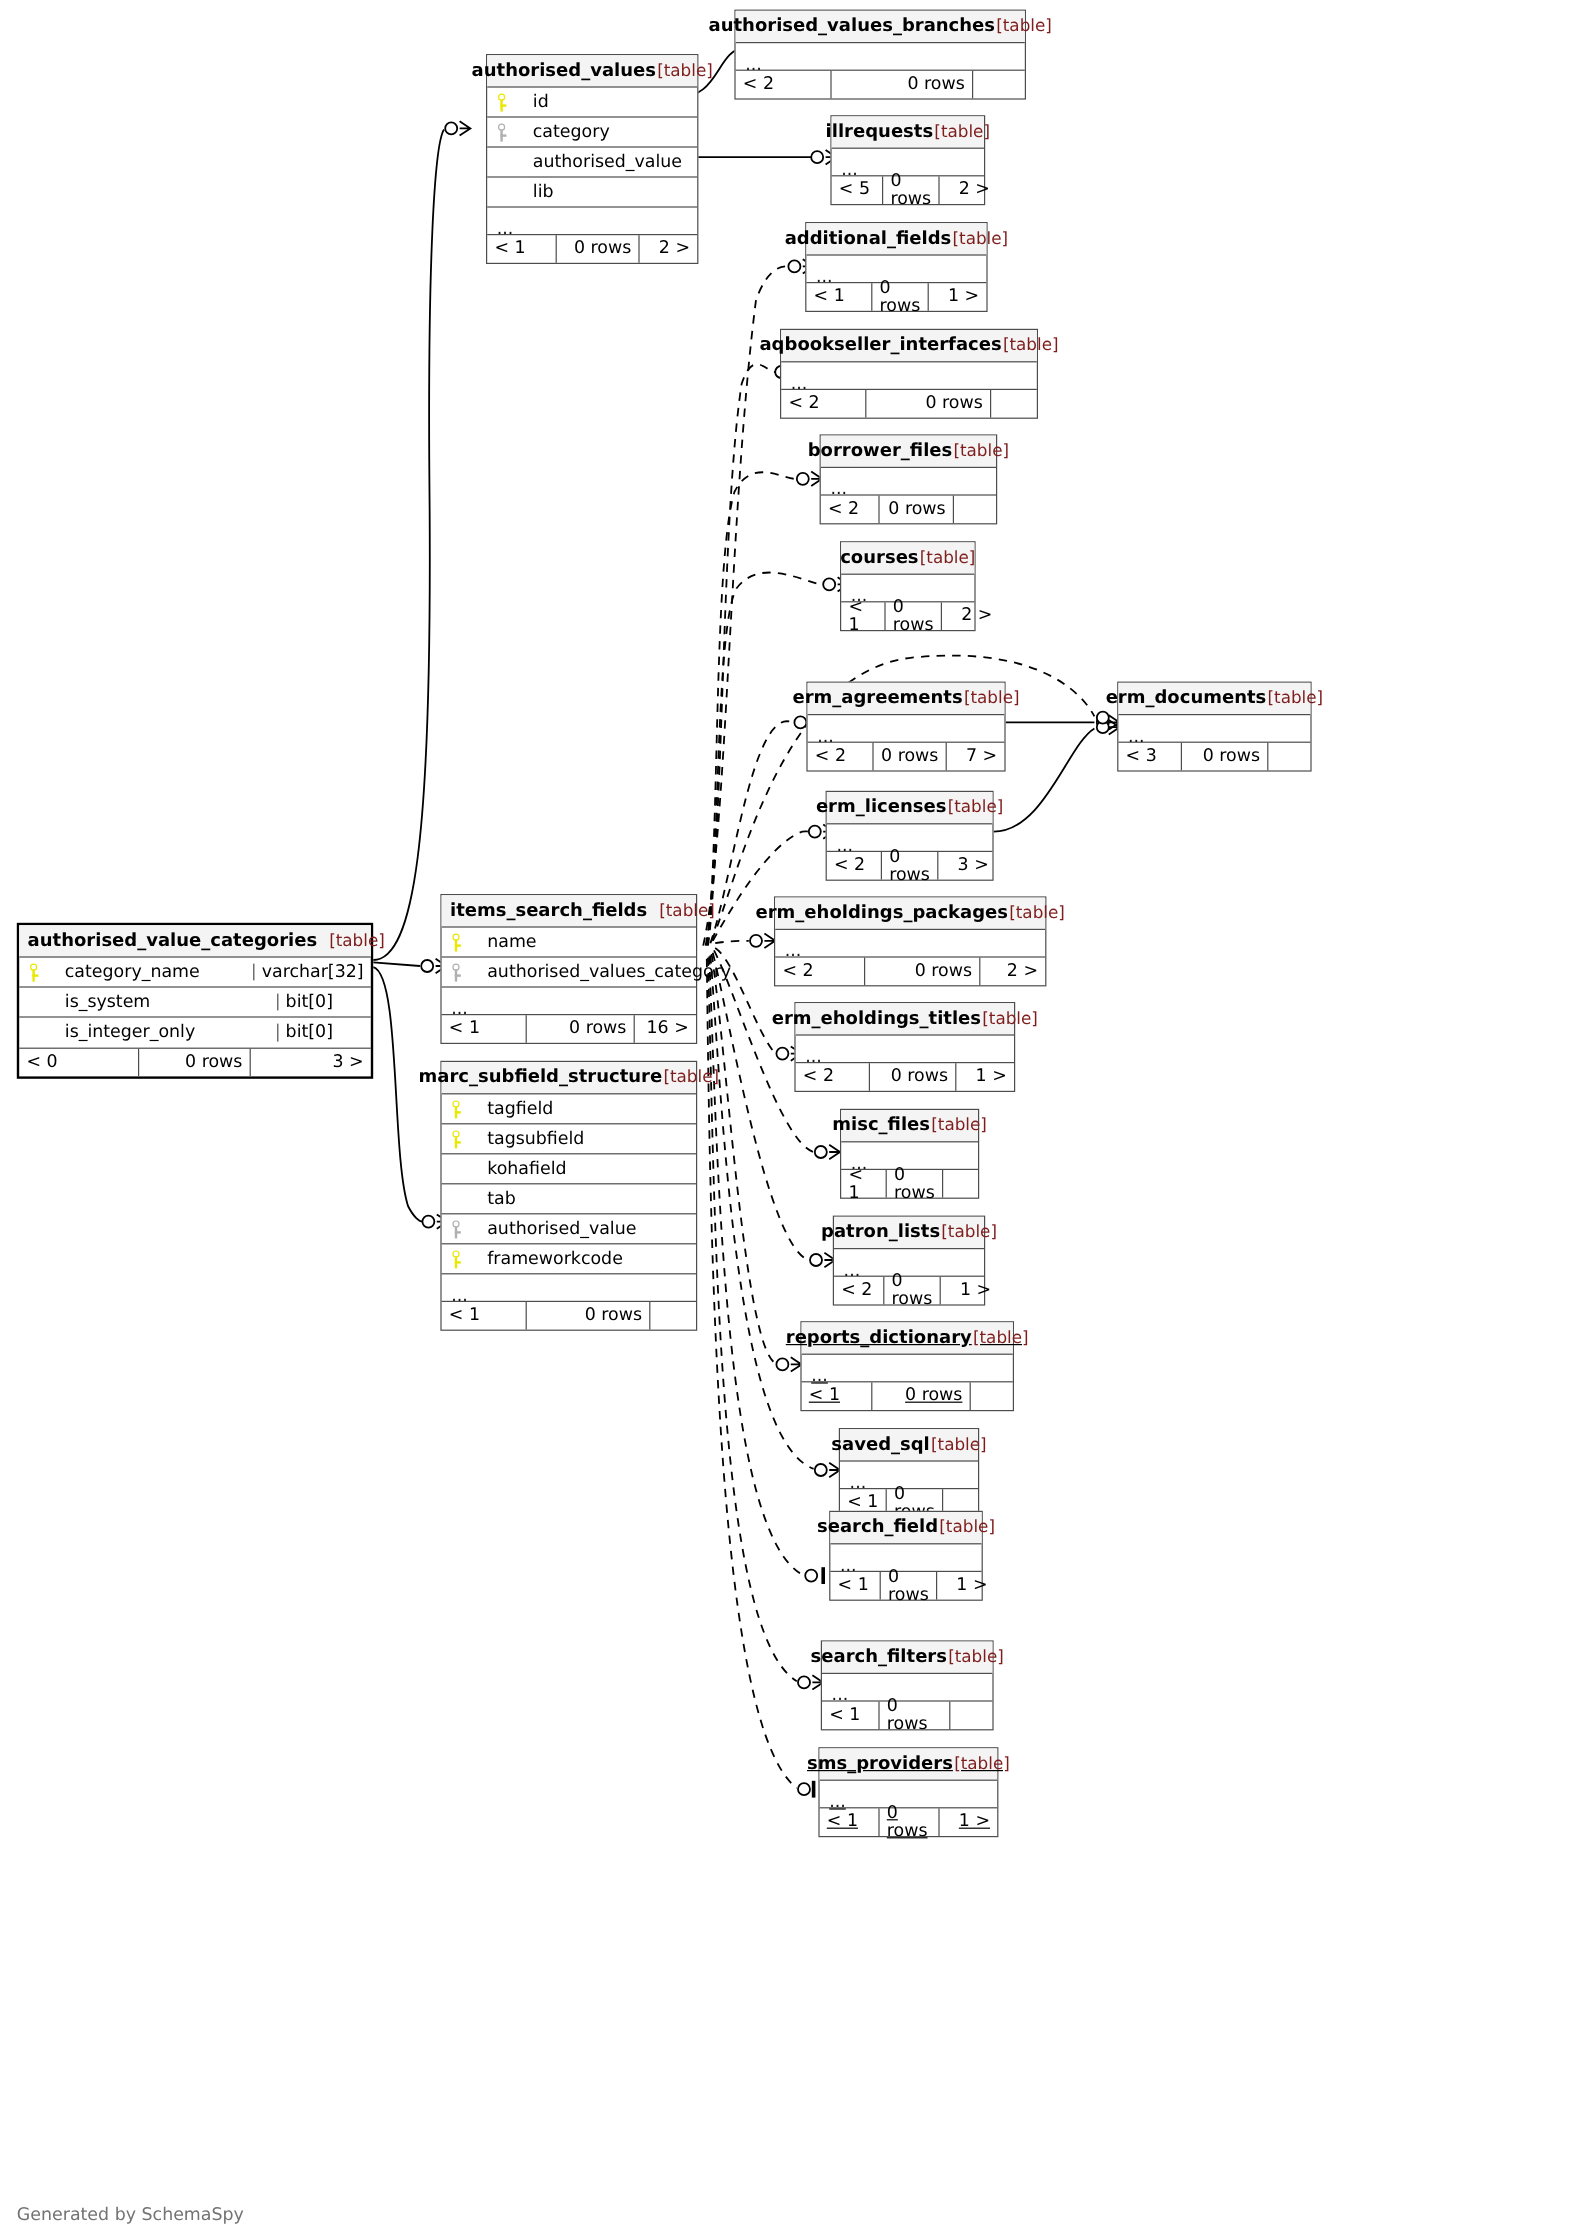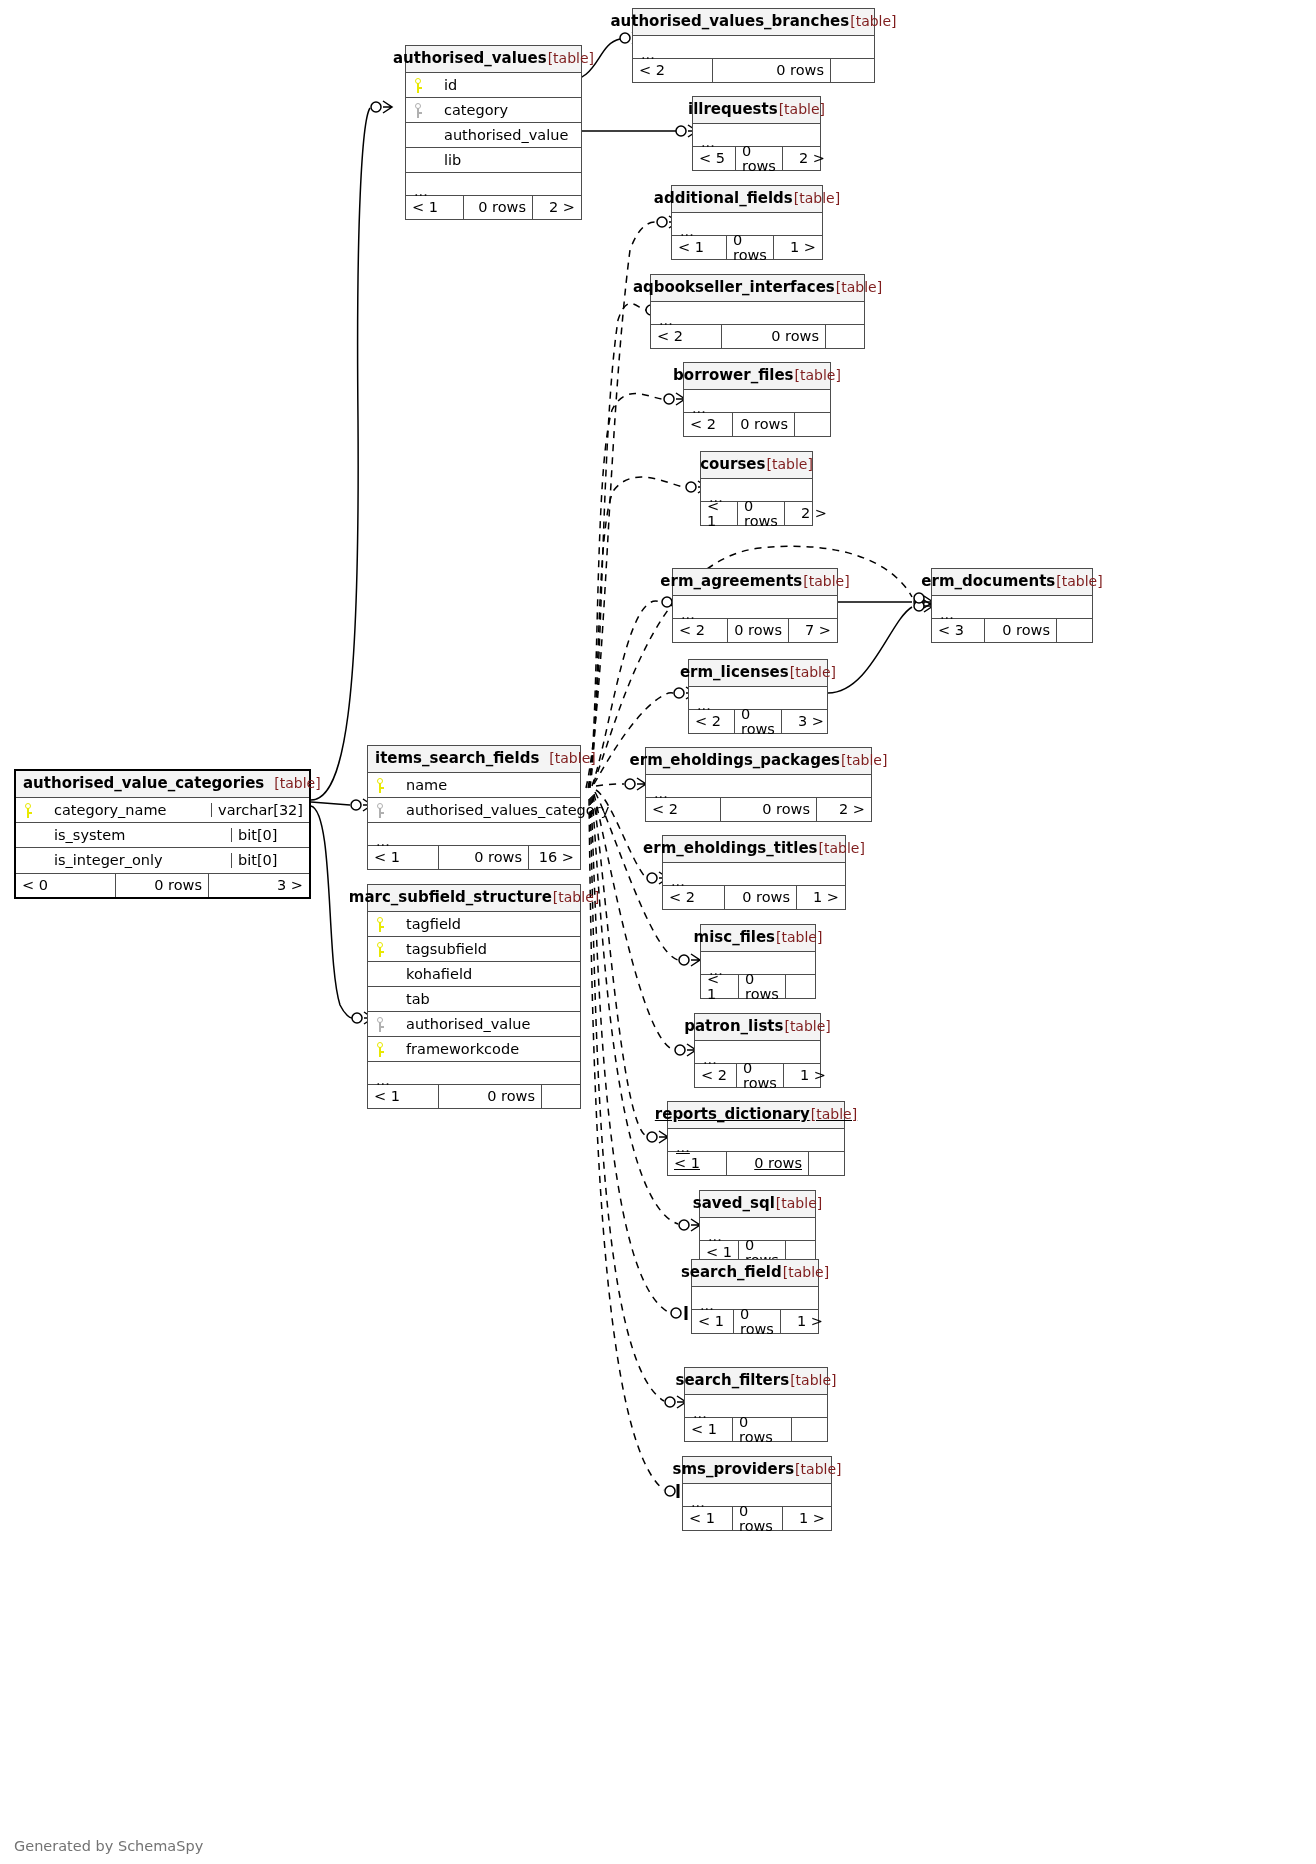--- a/index.html
+++ b/index.html
@@ -162,21 +162,21 @@
           <path d="M686,1306 L686,1320" stroke-width="3"></path>
         <circle cx="670" cy="1402" r="5" fill="#fff" stroke="#000" stroke-width="1.5"></circle>
           <path d="M677,1396 L686,1402 L677,1408 M677,1402 L686,1402"></path>
         <circle cx="670" cy="1491" r="5" fill="#fff" stroke="#000" stroke-width="1.5"></circle>
           <path d="M678,1484 L678,1498" stroke-width="3"></path>
       </g>
     </g>
   </svg>
 
   <div id="tables-layer">
-      <div class="tbl" style="left: 632px; top: 8px; width: 243px;">
+      <div class="tbl" style="left: 612px; top: 8px; width: 243px;">
         <div class="hdr">
           <span class="tname">authorised_values_branches</span>
           <span class="tkind">[table]</span>
         </div>
         <div class="rows">
           <div class="row ellip">
             <span>...</span>
           </div>
         </div>
         <div class="foot">
@@ -478,21 +478,21 @@
           <div class="row ellip">
             <span>...</span>
           </div>
         </div>
         <div class="foot">
           <div class="f0" style="flex: 0 0 48px;">&lt; 1</div>
           <div class="f1 nb">0 rows</div>
           <div class="f2" style="flex: 0 0 36px; border-left: 1px solid rgb(77, 77, 77);"></div>
         </div>
       </div>
-      <div class="tbl" style="left: 682px; top: 1456px; width: 150px;">
+      <div class="tbl" style="left: 682px; top: 1456px; width: 150px; text-decoration: underline;">
         <div class="hdr">
           <span class="tname">sms_providers</span>
           <span class="tkind">[table]</span>
         </div>
         <div class="rows">
           <div class="row ellip">
             <span>...</span>
           </div>
         </div>
         <div class="foot">

